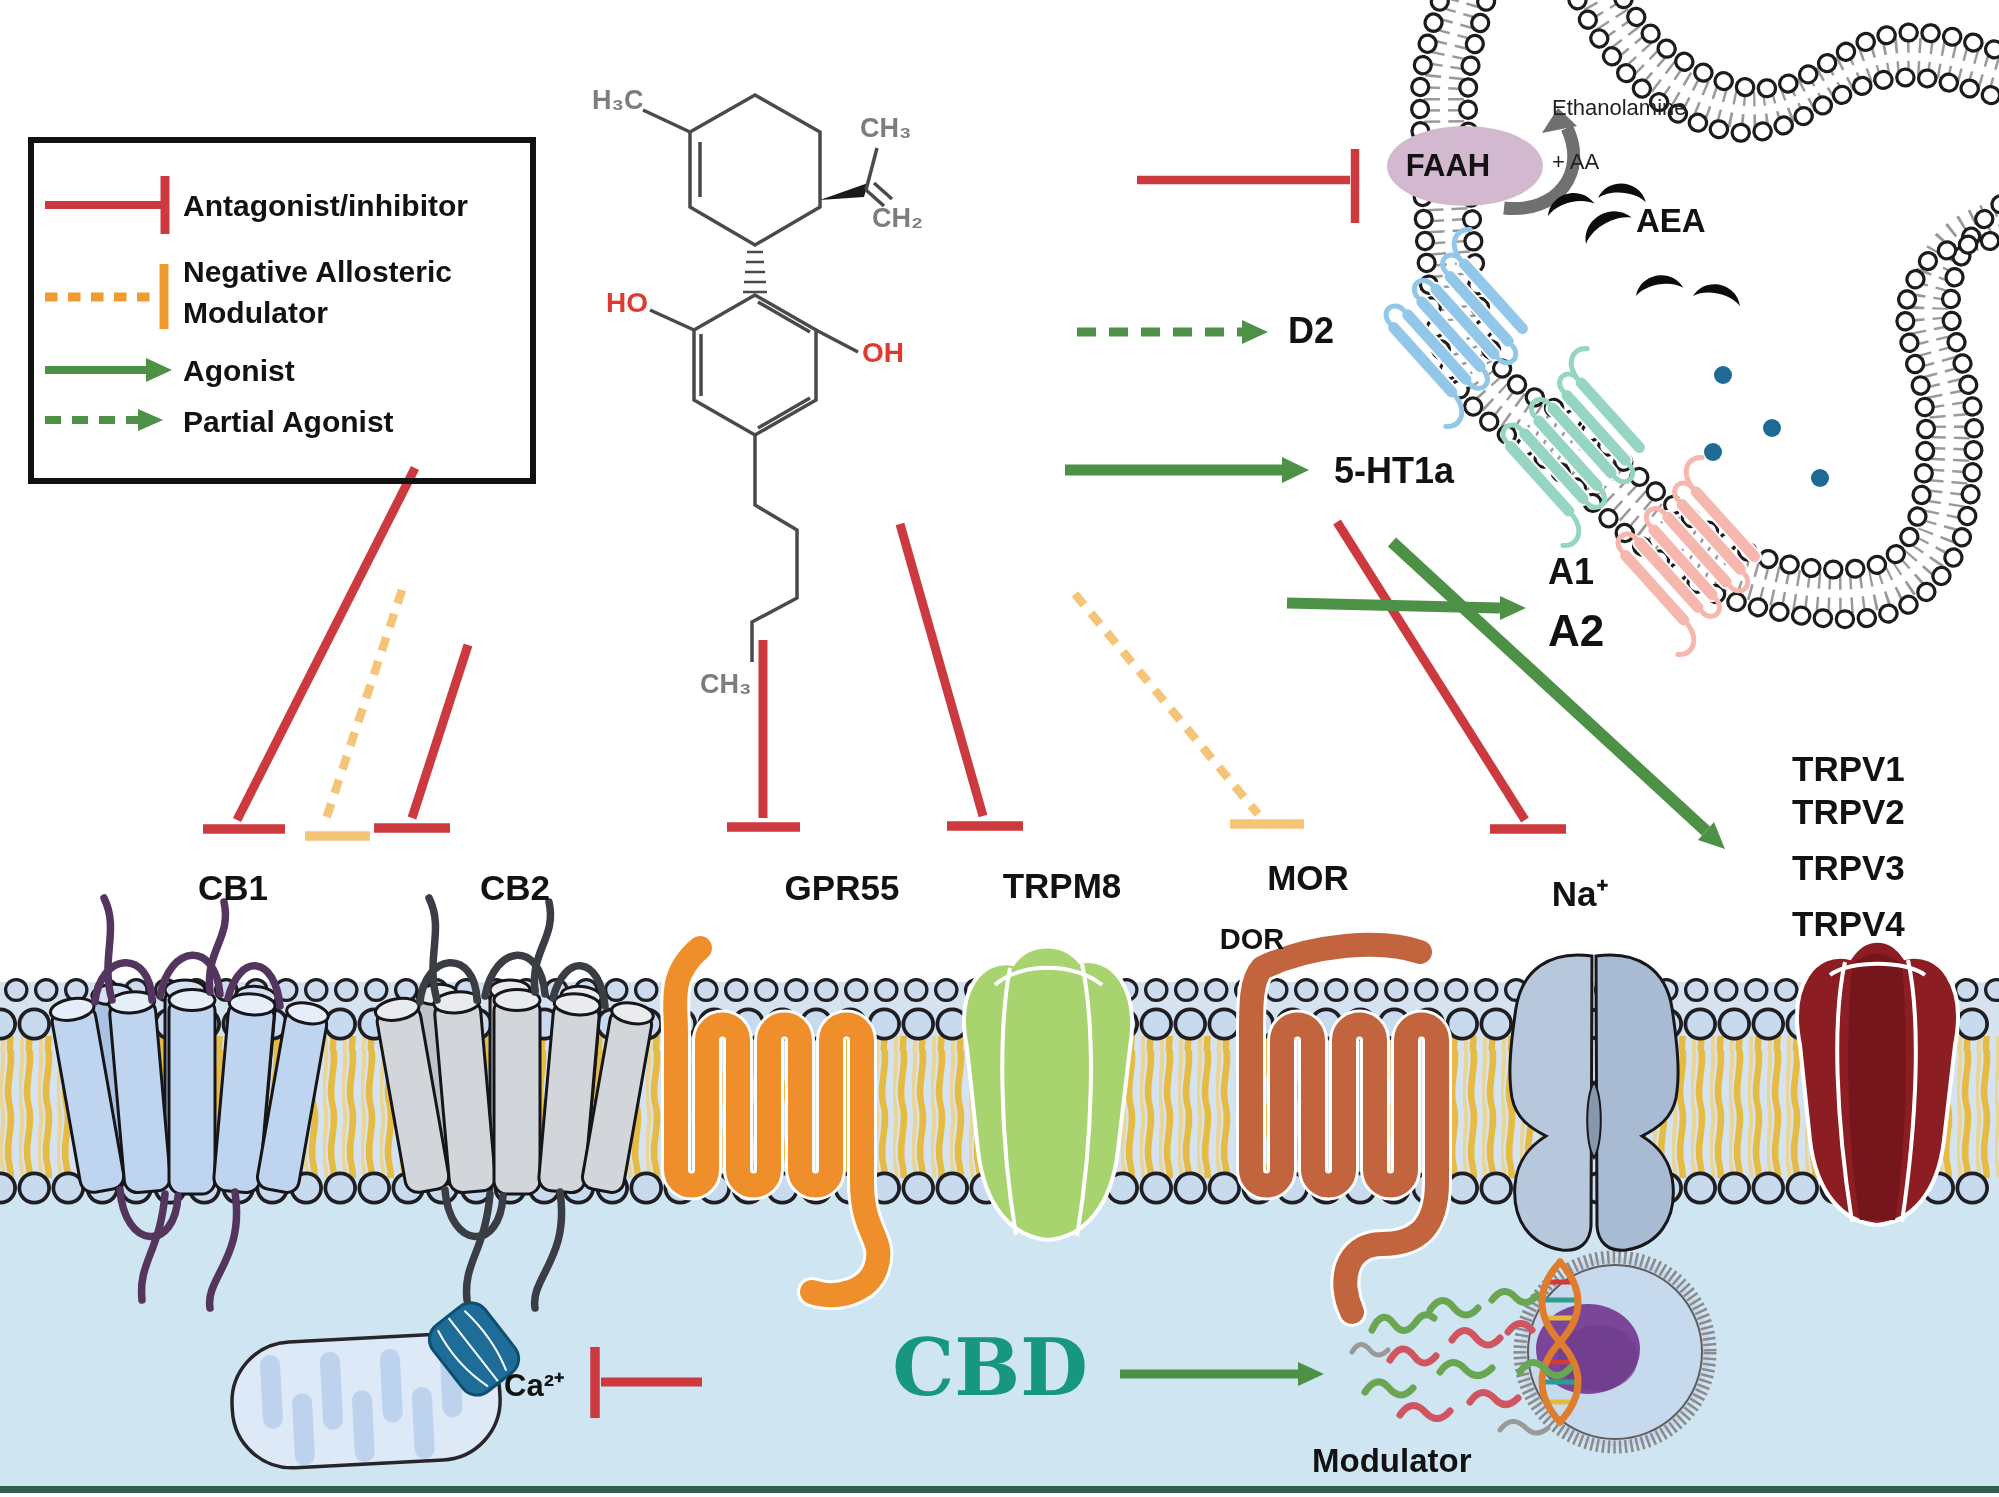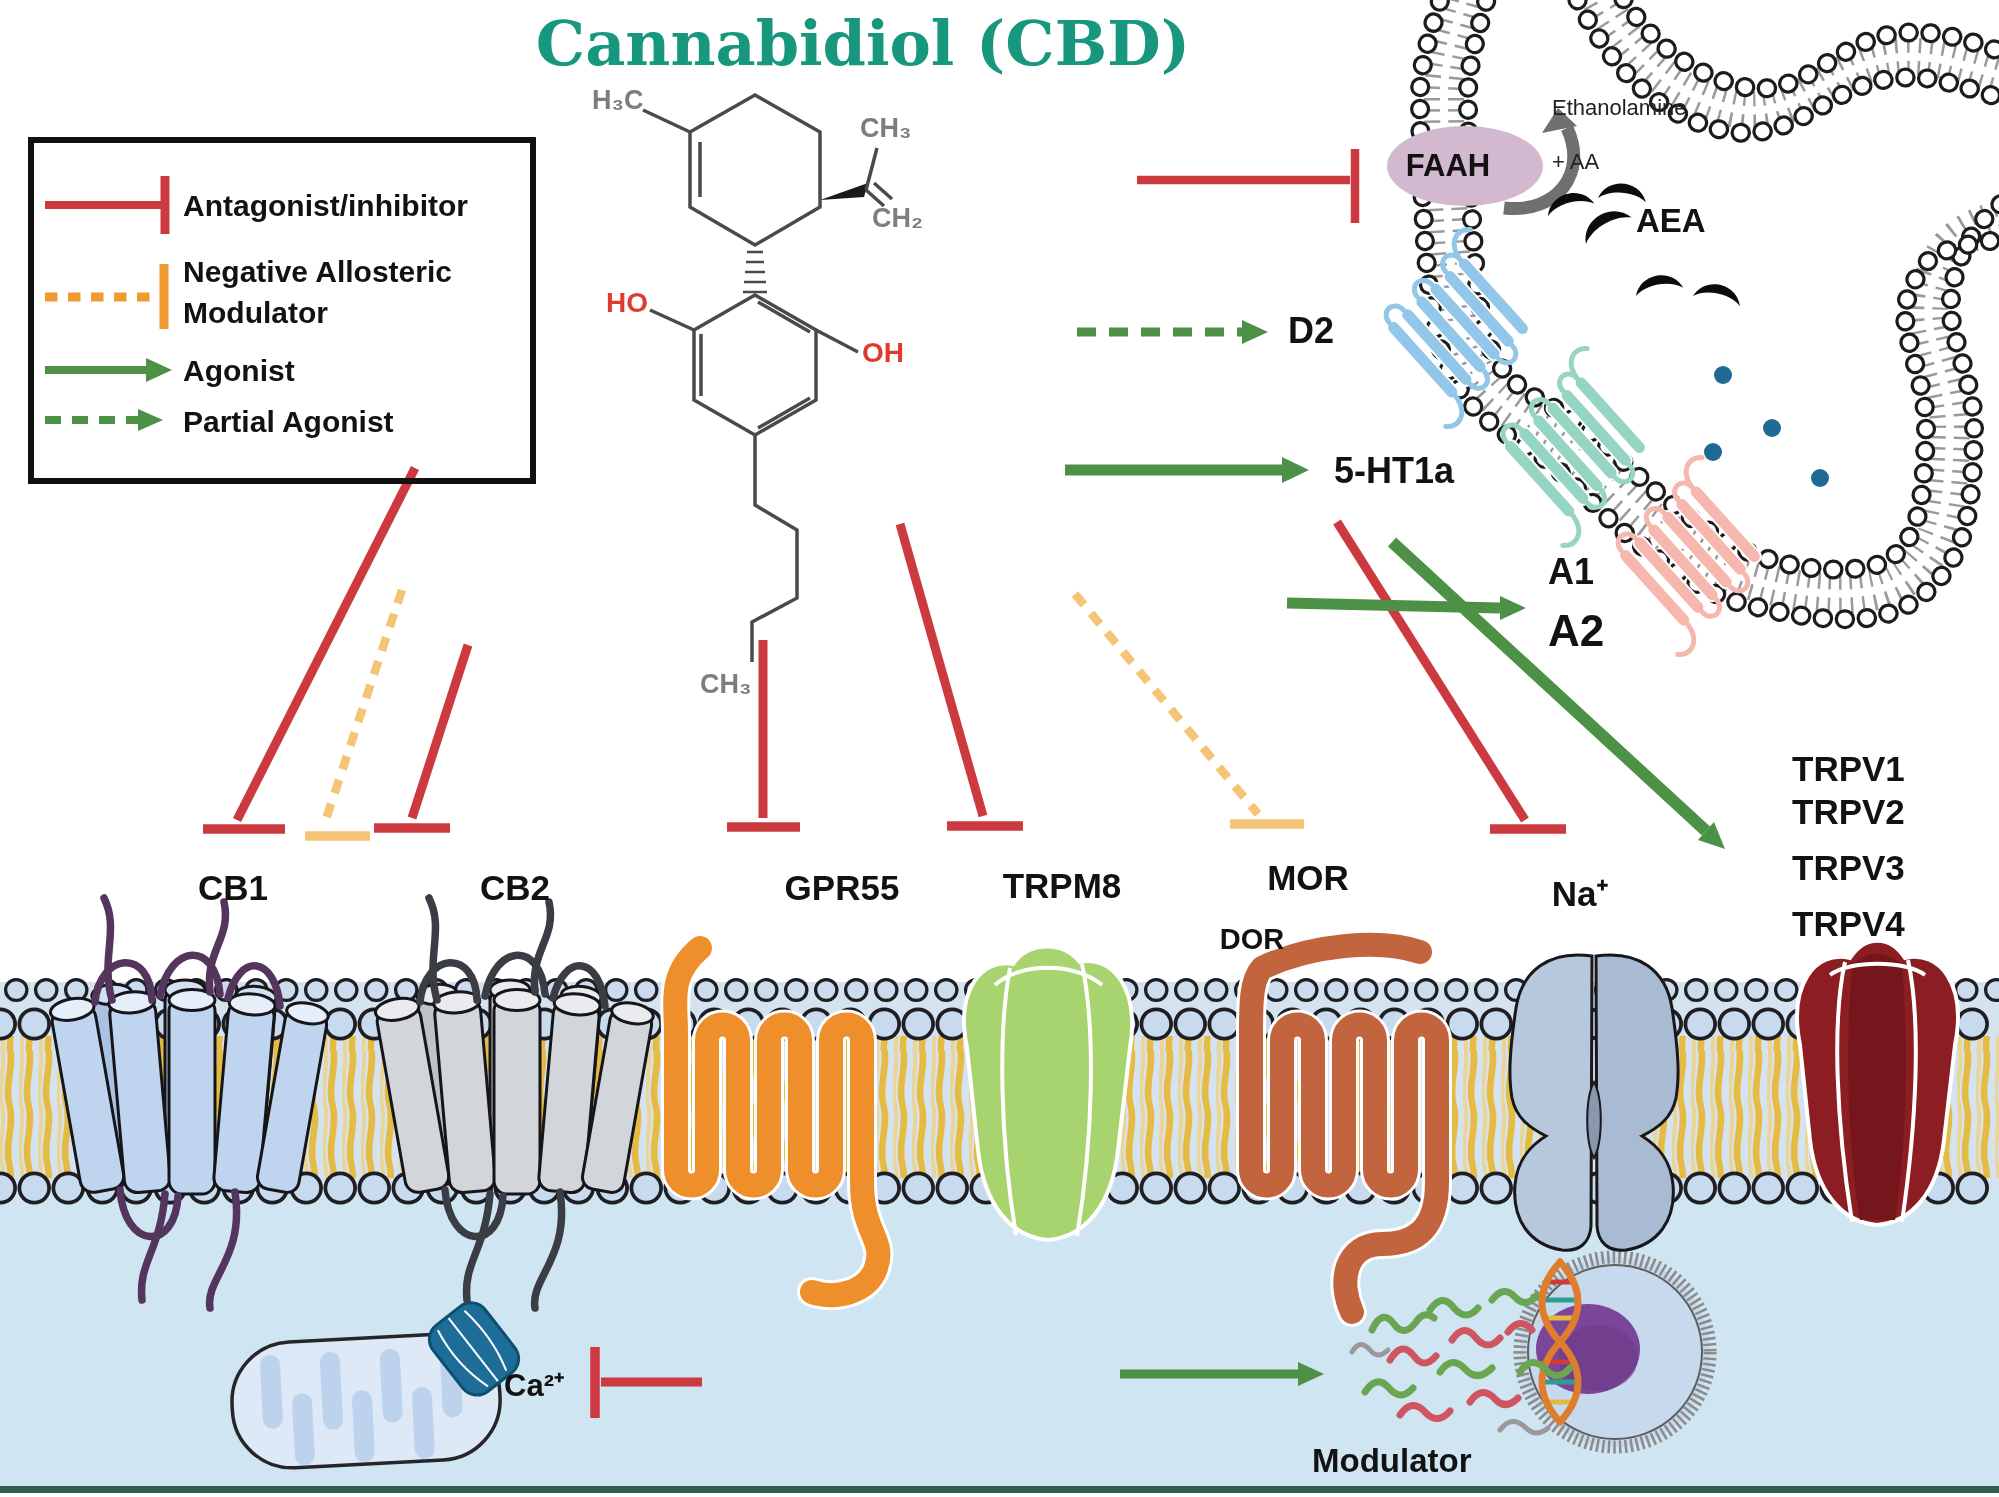--- a/index.html
+++ b/index.html
@@ -364,21 +364,20 @@
     <polygon points="1282,457 1282,483 1309,470" fill="#4d9147"></polygon>
     <path d="M1287,603 L1500,608" stroke="#4d9147" stroke-width="11" fill="none"></path>
     <polygon points="1500,596 1500,620 1526,608" fill="#4d9147"></polygon>
     <path d="M1392,542 L1706,831" stroke="#4d9147" stroke-width="12" fill="none"></path>
     <polygon points="1714,822 1698,840 1725,849" fill="#4d9147"></polygon>
     <path d="M1120,1374 H1298" stroke="#4d9147" stroke-width="9" fill="none"></path>
     <polygon points="1298,1362 1298,1386 1324,1374" fill="#4d9147"></polygon>
   </g>
 </svg>
 
-<div class="lbl serif teal ctr" style="left:863px;top:44px;font-size:62px;">Cannabidiol (CBD)</div>
 
 <div class="legend-box"></div>
 <div class="lbl" style="left:183px;top:190px;font-size:30px;">Antagonist/inhibitor</div>
 <div class="lbl" style="left:183px;top:256px;font-size:30px;">Negative Allosteric</div>
 <div class="lbl" style="left:183px;top:297px;font-size:30px;">Modulator</div>
 <div class="lbl" style="left:183px;top:355px;font-size:30px;">Agonist</div>
 <div class="lbl" style="left:183px;top:406px;font-size:30px;">Partial Agonist</div>
 
 <div class="lbl gray" style="left:592px;top:86px;font-size:27px;">H₃C</div>
 <div class="lbl gray" style="left:860px;top:114px;font-size:27px;">CH₃</div>
@@ -403,15 +402,16 @@
 <div class="lbl ctrx" style="left:1062px;top:868px;font-size:35px;">TRPM8</div>
 <div class="lbl ctrx" style="left:1308px;top:860px;font-size:35px;">MOR</div>
 <div class="lbl ctrx" style="left:1252px;top:924px;font-size:29px;">DOR</div>
 <div class="lbl ctrx" style="left:1580px;top:876px;font-size:35px;">Na⁺</div>
 <div class="lbl" style="left:1792px;top:738px;font-size:35px;margin-top:13px;">TRPV1</div>
 <div class="lbl" style="left:1792px;top:794px;font-size:35px;">TRPV2</div>
 <div class="lbl" style="left:1792px;top:850px;font-size:35px;">TRPV3</div>
 <div class="lbl" style="left:1792px;top:906px;font-size:35px;">TRPV4</div>
 
 <div class="lbl" style="left:504px;top:1370px;font-size:31px;">Ca²⁺</div>
+<div class="lbl serif teal ctr" style="left:990px;top:1368px;font-size:78px;">CBD</div>
 <div class="lbl" style="left:1312px;top:1444px;font-size:33px;">Modulator</div>
 
 </div>
 
 </body></html>

